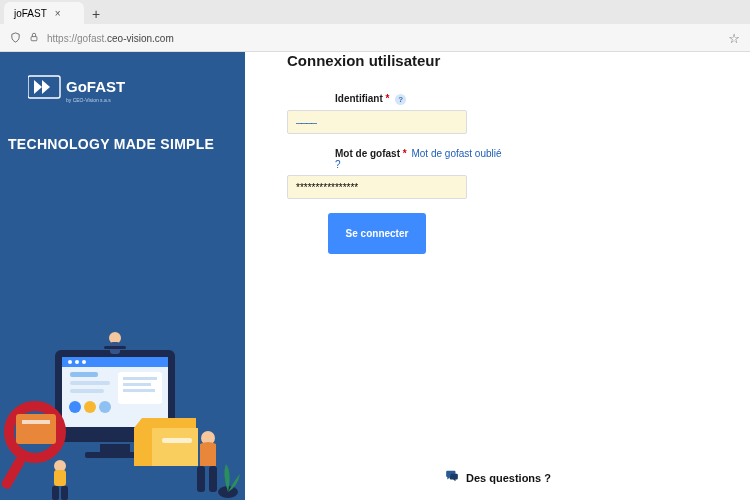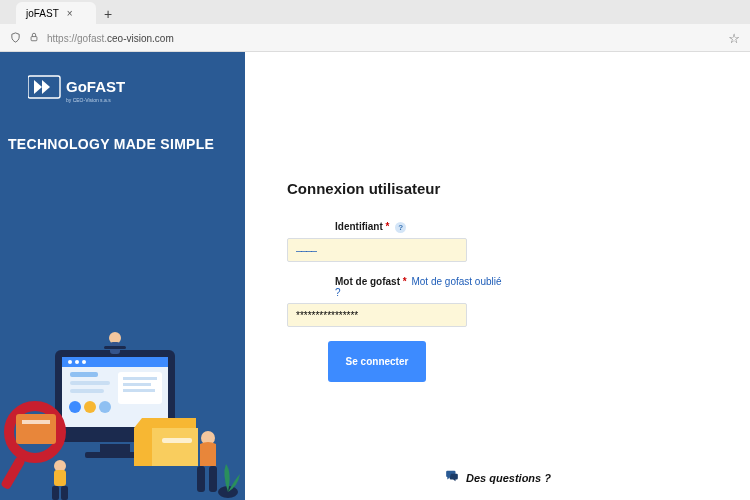--- a/index.html
+++ b/index.html
@@ -1,53 +1,53 @@
 <!DOCTYPE html>
 <html><head>
   <meta charset="utf-8">
   <style>
     * { margin: 0; padding: 0; box-sizing: border-box; }
     body { font-family: Arial, Helvetica, sans-serif; width: 750px; height: 500px; overflow: hidden; background: #fff; }
 
     
     .browser-chrome { height: 52px; background: #f6f6f6; border-bottom: 1px solid #dcdcdc; }
-    .tab-strip { height: 24px; display: flex; align-items: flex-end; padding-left: 16px; background: #e8e8e8; }
+    .tab-strip { height: 24px; display: flex; align-items: flex-end; padding-left: 4px; background: #e8e8e8; }
     .tab { background: #f6f6f6; border-radius: 6px 6px 0 0; padding: 3px 10px; font-size: 10px; display: flex; align-items: center; gap: 8px; height: 22px; min-width: 80px; }
     .tab-close { font-size: 10px; color: #555; cursor: pointer; }
     .new-tab { padding: 2px 8px; font-size: 14px; color: #444; cursor: pointer; }
     .addr-row { height: 28px; display: flex; align-items: center; padding: 0 10px; gap: 8px; }
     .addr-icon { font-size: 11px; color: #666; }
     .addr-url { font-size: 10px; color: #888; flex: 1; }
     .addr-url .domain { color: #444; }
     .star { font-size: 13px; color: #666; }
 
     
     .page { display: flex; height: 448px; }
     .left-panel { width: 245px; background: #2a5a94; color: #fff; position: relative; overflow: hidden; padding-left: 8px; }
     .logo-block { padding: 22px 0 0 20px; }
     .logo-svg { display: block; }
     .tagline { font-size: 14px; font-weight: bold; letter-spacing: 0.3px; margin-top: 28px; padding-left: 0; color: #fff; }
     .illus { position: absolute; bottom: 0; left: 0; width: 245px; height: 190px; }
     .illus svg { width: 100%; height: 100%; display: block; }
 
     .right-panel { flex: 1; padding: 0 32px; position: relative; display: flex; flex-direction: column; }
-    .login-wrap { margin-top: 128px; margin-left: 10px; width: 220px; }
+    .login-wrap { margin-left: 10px; width: 220px; }
     .login-title { font-size: 15px; font-weight: bold; color: #1a1a1a; margin-bottom: 24px; }
     .form-row { margin-bottom: 14px; }
     .label-line { font-size: 10px; font-weight: bold; color: #1a1a1a; margin-bottom: 5px; padding-left: 48px; }
     .req { color: #c00; }
     .help-badge { display: inline-flex; align-items: center; justify-content: center; width: 11px; height: 11px; border-radius: 50%; background: #d4e5f7; color: #3a75b5; font-size: 8px; margin-left: 3px; cursor: pointer; }
     .forgot { color: #1e5db8; font-size: 10px; font-weight: normal; text-decoration: none; margin-left: 2px; cursor: pointer; }
     .text-input { width: 180px; height: 24px; border: 1px solid #d9dde2; border-radius: 2px; padding: 0 8px; font-size: 10px; background: #fdf7d9; outline: none; }
     .text-input.username { color: #1e5db8; letter-spacing: -1px; font-family: monospace; }
     .btn-row { text-align: center; width: 180px; margin-top: 14px; }
     .btn-login { background: #3d8bff; color: #fff; font-size: 10px; font-weight: bold; border: none; padding: 15px 18px; border-radius: 3px; cursor: pointer; }
 
     .footer-links { position: absolute; bottom: 14px; left: 0; right: 0; display: flex; justify-content: center; gap: 40px; }
-    .footer-link { display: flex; align-items: center; gap: 6px; font-size: 11px; font-weight: bold; color: #111; text-decoration: none; cursor: pointer; font-style: italic; }
+    .footer-link { display: flex; align-items: center; gap: 6px; font-size: 11px; font-weight: bold; color: #111; text-decoration: none; cursor: pointer; }
     .footer-icon { color: #2a5a94; font-size: 14px; }
     .footer-icon.doc { font-size: 12px; }
   </style>
 </head>
 <body>
 
 <div class="browser-chrome">
   <div class="tab-strip">
     <div class="tab">
       <span>joFAST</span>

